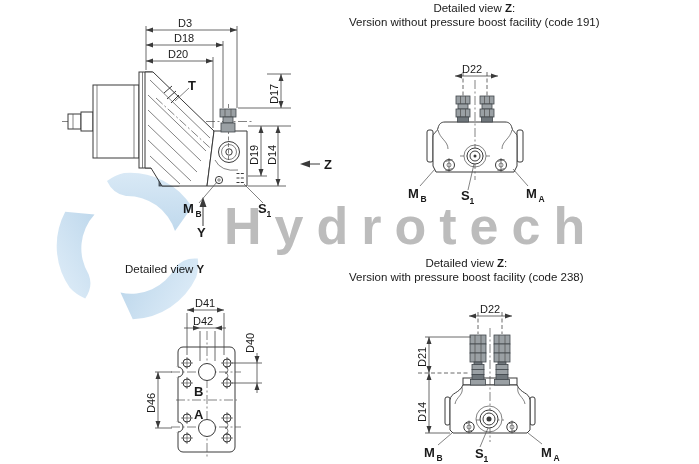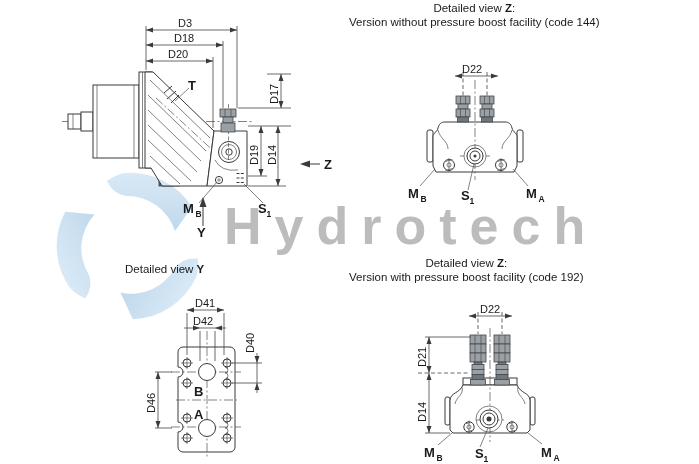--- a/index.html
+++ b/index.html
@@ -387,28 +387,28 @@
     <text class="lbl" x="19" y="157">M</text>
     <text class="sub" x="31.5" y="160.5">B</text>
     <text class="lbl" x="70" y="158">S</text>
     <text class="sub" x="78.5" y="161.5">1</text>
     <text class="lbl" x="136" y="157">M</text>
     <text class="sub" x="148.5" y="160.5">A</text>
   </svg>
 
   <div class="hdr" style="left:349px;top:1px">
     <div><span>Detailed view </span><span class="b">Z</span><span>:</span></div>
-    <div>Version without pressure boost facility (code 144)</div>
+    <div>Version without pressure boost facility (code 191)</div>
   </div>
   <div class="hdr" style="left:125px;top:262px">
     <span>Detailed view </span><span class="b">Y</span>
   </div>
   <div class="hdr" style="left:349px;top:256px">
     <div><span>Detailed view </span><span class="b">Z</span><span>:</span></div>
-    <div>Version with pressure boost facility (code 192)</div>
+    <div>Version with pressure boost facility (code 238)</div>
   </div>
 
   <div id="wm">
     <svg style="position:absolute;left:55px;top:168px" width="150" height="156" viewBox="0 0 150 156">
       <defs>
         <linearGradient id="swg" x1="0" y1="-80" x2="0" y2="80" gradientUnits="userSpaceOnUse">
           <stop offset="0" stop-color="#dcebf7"></stop>
           <stop offset="1" stop-color="#96bedd"></stop>
         </linearGradient>
       </defs>

